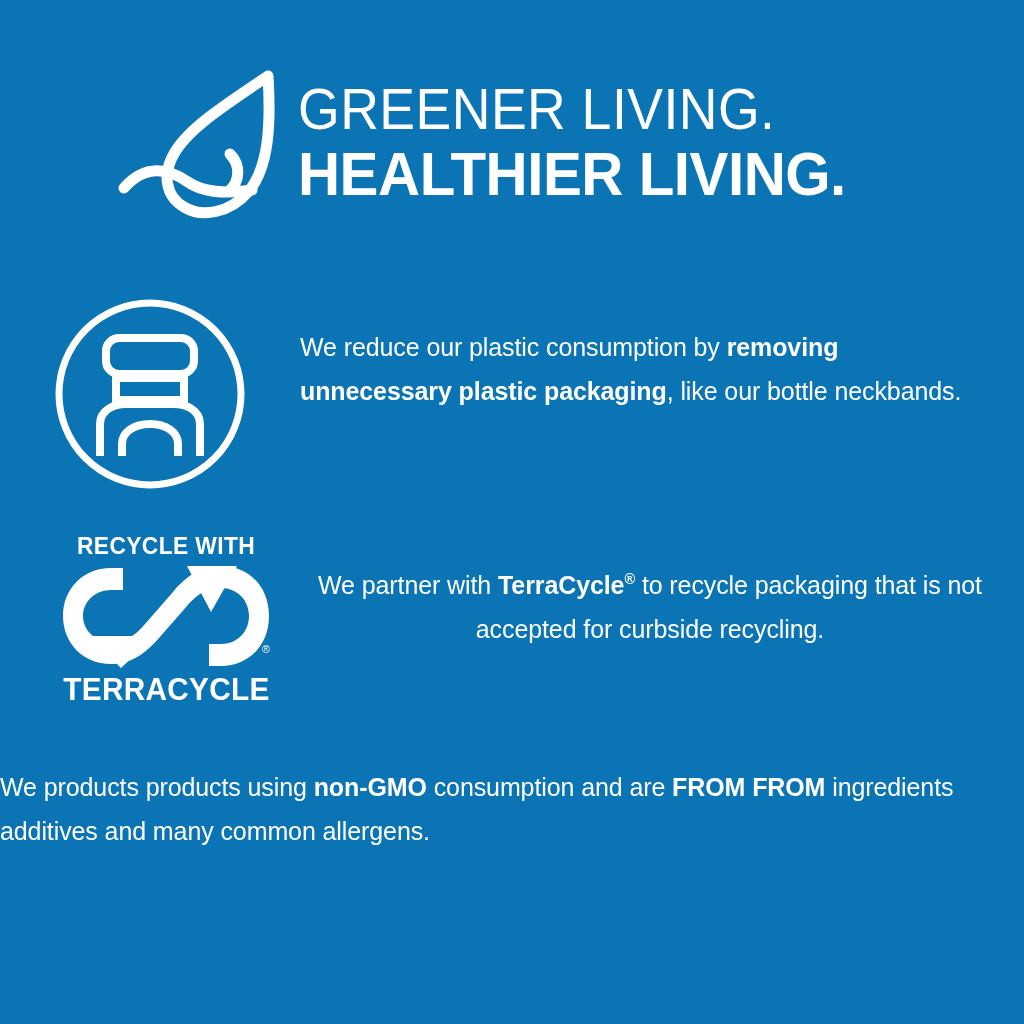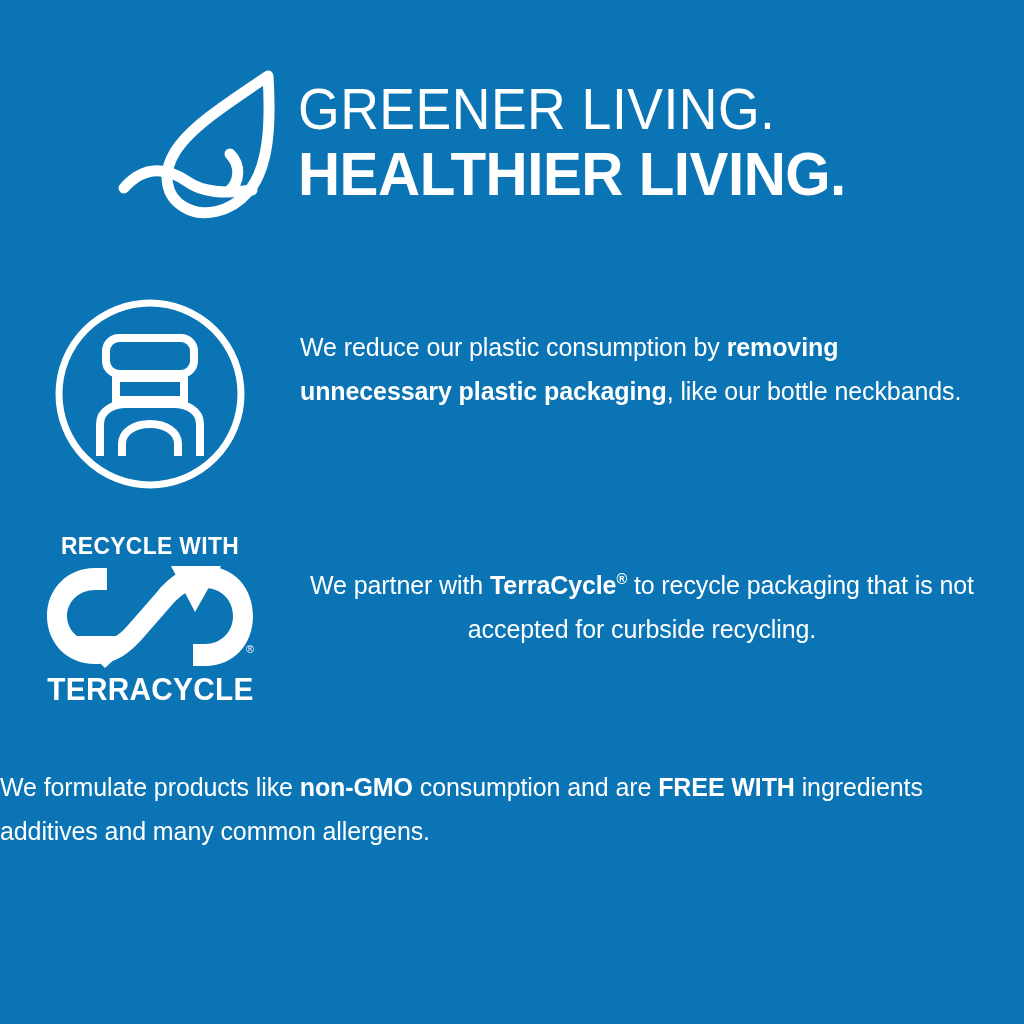--- a/index.html
+++ b/index.html
@@ -86,21 +86,21 @@
 
   .row-icon {
     position: relative;
     flex: 0 0 auto;
     width: 300px;
     display: flex;
     justify-content: center;
   }
 
   #row-1 .row-icon { padding-top: 0px; }
-  #row-2 .row-icon { padding-top: 4px; }
+  #row-2 .row-icon { padding-top: 4px; margin-left: 16px; }
   #row-3 .row-icon { padding-top: 6px; }
 
   .row-text {
     flex: 1 1 auto;
     padding-top: 30px;
     padding-right: 40px;
     color: #ffffff;
     font-family: "Liberation Sans", sans-serif;
     font-size: 25px;
     line-height: 43.5px;
@@ -274,16 +274,16 @@
           </svg>
         </div>
         <div id="tc-reg">®</div>
         <div id="tc-bottom-label">TERRACYCLE</div>
       </div>
     </div>
     <div class="row-text"><span>We partner with </span><b>TerraCycle</b><span class="reg">®</span><span> to recycle packaging that is not accepted for curbside recycling.</span></div>
   </div>
 
   <div class="row" id="row-3">
-    <div class="row-text"><span>We formulate products like </span><b>non-GMO</b><span> consumption and are </span><b>FREE WITH</b><span> ingredients additives and many common allergens.</span></div>
+    <div class="row-text"><span>We products products using </span><b>non-GMO</b><span> consumption and are </span><b>FROM FROM</b><span> ingredients additives and many common allergens.</span></div>
   </div>
 
 </div>
 
 </body></html>

